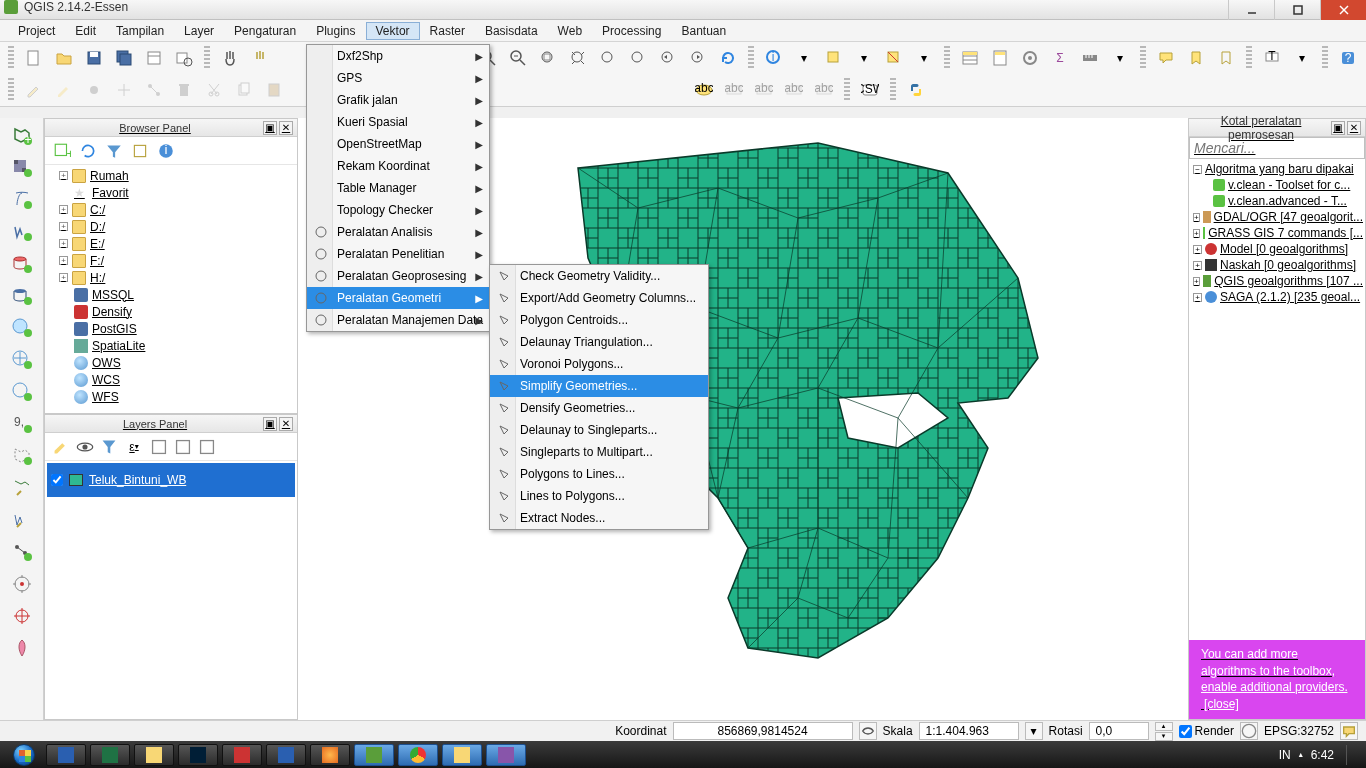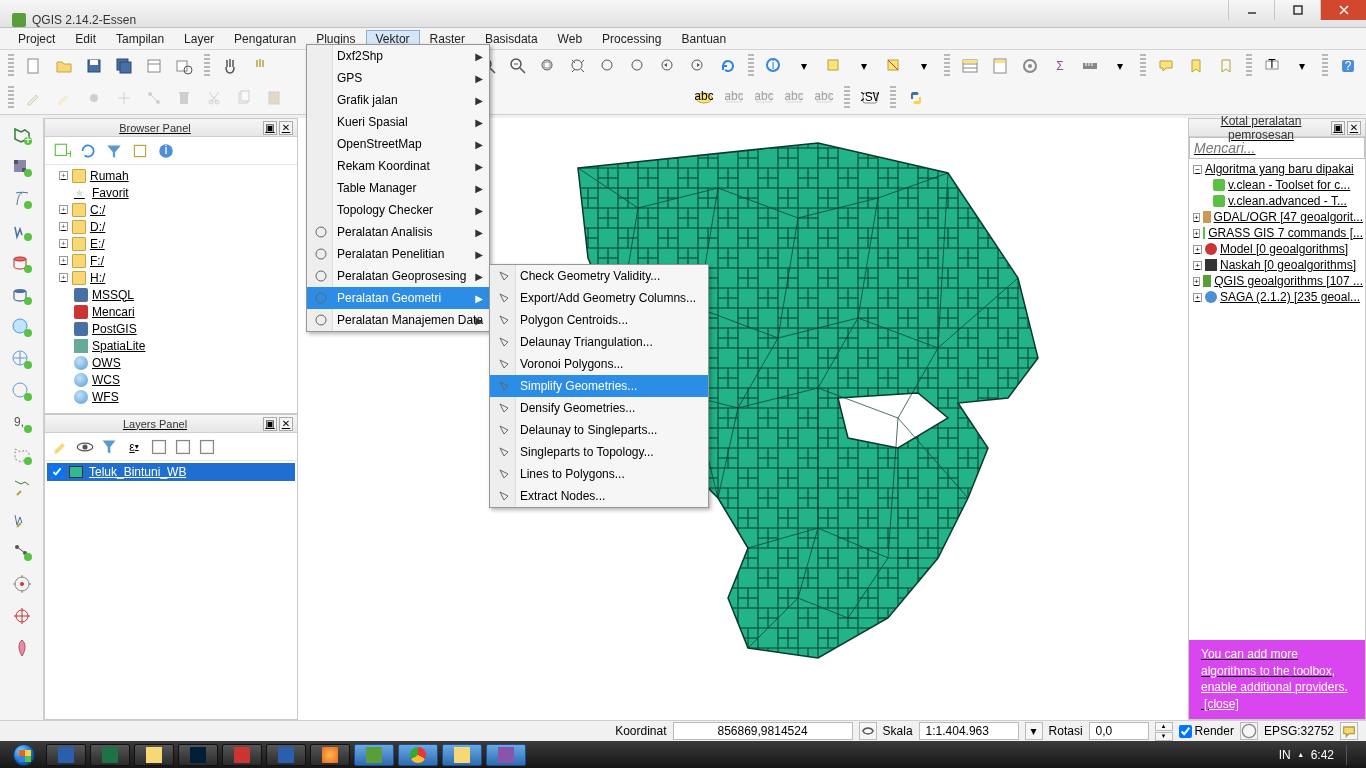--- a/index.html
+++ b/index.html
@@ -1,19 +1,19 @@
 <!DOCTYPE html>
 <html><head>
 <meta charset="utf-8">
 <style>
 * { margin: 0; padding: 0; box-sizing: border-box; font-family: 'Segoe UI', Tahoma, sans-serif; font-size: 12px; user-select: none; }
 body { background: #f0f0f0; overflow: hidden; width: 1366px; height: 768px; position: relative; }
 
 
-.titlebar { height: 28px; background: linear-gradient(180deg,#f7f7f7,#e2e2e2); border-bottom:1px solid #c0c0c0; display:flex; align-items:flex-end; padding:0 12px; position:relative; }
+.titlebar { height: 20px; background: linear-gradient(180deg,#f7f7f7,#e2e2e2); border-bottom:1px solid #c0c0c0; display:flex; align-items:flex-start; padding:0 4px; position:relative; }
 .titlebar .appicon { width:14px; height:14px; background:#5a9e3a; border-radius:2px; margin-right:6px; }
 .titlebar .title { color:#333; }
 .winctrls { position:absolute; right:0; top:0; display:flex; }
 .winbtn { width:46px; height:20px; display:flex; align-items:center; justify-content:center; border-left:1px solid #c9c9c9; }
 .winbtn.close { background:#d2482f; color:#fff; }
 .winbtn svg { width:10px; height:10px; }
 
 
 .menubar { height:22px; background:#f4f4f4; display:flex; align-items:center; padding:0 8px; border-bottom:1px solid #d4d4d4; }
 .menubar .mi { padding:2px 10px; color:#222; }
@@ -42,21 +42,21 @@
 
 .tree { padding:2px 4px; overflow:auto; }
 .tree-row { display:flex; align-items:center; height:17px; gap:4px; padding-left:10px; }
 .tree-row .tw { width:9px; height:9px; border:1px solid #999; font-size:8px; line-height:7px; text-align:center; color:#555; }
 .tree-row .ic { width:14px; height:14px; }
 .folder-ic { background:#f8d775; border:1px solid #caa341; border-radius:1px; }
 .db-ic { background:#4a6fa5; border-radius:2px; }
 .globe-ic { background:radial-gradient(circle at 40% 35%,#bfe4ff,#5a98d0); border-radius:50%; }
 
 .layers-body { flex:1; padding:2px; }
-.layer-row { display:flex; align-items:center; background:#1f6fd1; color:#fff; height:18px; padding:0 4px; gap:6px; }
+.layer-row { display:flex; align-items:center; background:#1f6fd1; color:#fff; height:34px; padding:0 4px; gap:6px; }
 .layer-check { width:12px; height:12px; background:#fff; border:1px solid #666; }
 .layer-swatch { width:14px; height:12px; background:#2fb991; border:1px solid #333; }
 
 .canvas { flex:1; background:#fff; position:relative; overflow:hidden; }
 .map-shape { position:absolute; left:220px; top:10px; }
 
 .right-col { width:178px; display:flex; flex-direction:column; }
 .search-box { border:1px solid #c0c0c0; margin:0; padding:2px 4px; background:#fff; font-style:italic; color:#888; font-size:14px; }
 .rtree { padding:2px; font-size:11px; overflow:auto; }
 .rt-row { display:flex; align-items:center; height:16px; gap:3px; padding-left:2px; white-space:nowrap; }
@@ -621,21 +621,21 @@
             <span>H:/</span>
           </div>
         <div class="tree-row">
             <span style="width:11px"></span>
             <span class="ic db-ic"></span>
             <span>MSSQL</span>
           </div>
         <div class="tree-row">
             <span style="width:11px"></span>
             <span class="ic db-ic" style="background:#c33"></span>
-            <span>Mencari</span>
+            <span>Densify</span>
           </div>
         <div class="tree-row">
             <span style="width:11px"></span>
             <span class="ic db-ic"></span>
             <span>PostGIS</span>
           </div>
         <div class="tree-row">
             <span style="width:11px"></span>
             <span class="ic" style="background:#6a9"></span>
             <span>SpatiaLite</span>
@@ -938,21 +938,29 @@
           </svg>
         </span>
         <span>Delaunay to Singleparts...</span>
       </div>
       <div class="ddrow">
         <span class="ddicon">
           <svg width="14" height="14" viewBox="0 0 14 14">
             <path d="M3 3l8 4-4 4z" fill="none" stroke="#666"></path>
           </svg>
         </span>
-        <span>Singleparts to Topology...</span>
+        <span>Singleparts to Multipart...</span>
+      </div>
+      <div class="ddrow">
+        <span class="ddicon">
+          <svg width="14" height="14" viewBox="0 0 14 14">
+            <path d="M3 3l8 4-4 4z" fill="none" stroke="#666"></path>
+          </svg>
+        </span>
+        <span>Polygons to Lines...</span>
       </div>
       <div class="ddrow">
         <span class="ddicon">
           <svg width="14" height="14" viewBox="0 0 14 14">
             <path d="M3 3l8 4-4 4z" fill="none" stroke="#666"></path>
           </svg>
         </span>
         <span>Lines to Polygons...</span>
       </div>
       <div class="ddrow">

